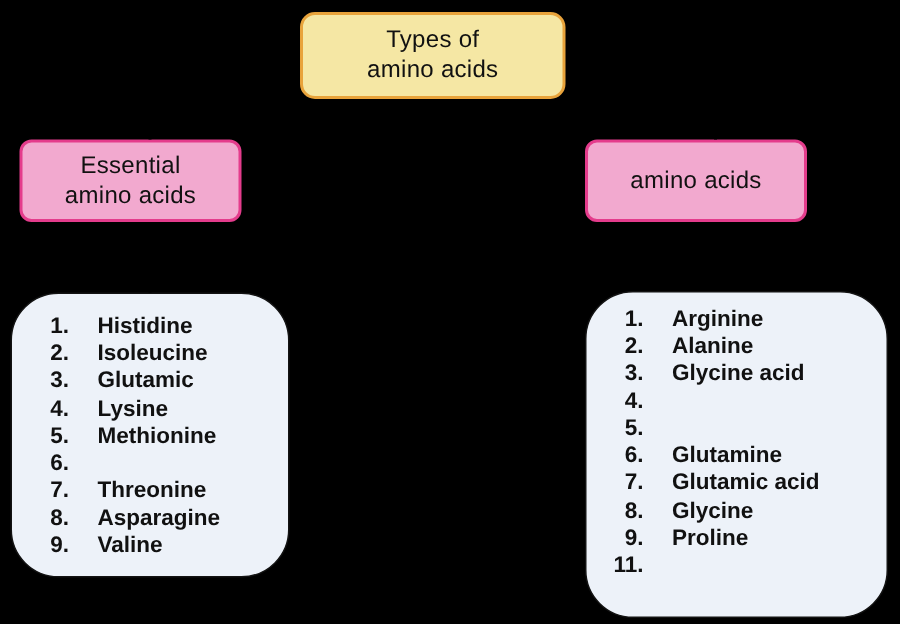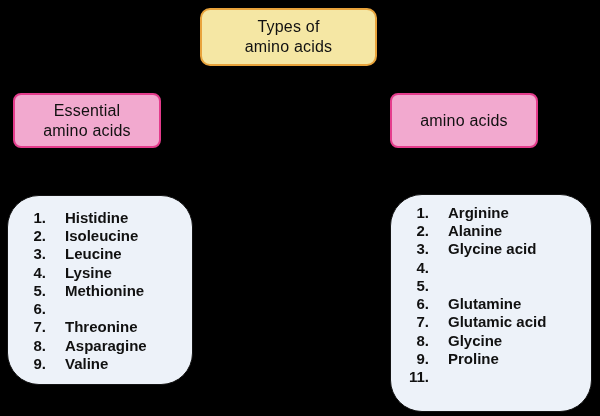--- a/index.html
+++ b/index.html
@@ -124,21 +124,21 @@
         <span class="list-name">Histidine</span>
       </div>
 
       <div class="list-row">
         <span class="list-num">2.</span>
         <span class="list-name">Isoleucine</span>
       </div>
 
       <div class="list-row">
         <span class="list-num">3.</span>
-        <span class="list-name">Leucine</span>
+        <span class="list-name">Glutamic</span>
       </div>
 
       <div class="list-row">
         <span class="list-num">4.</span>
         <span class="list-name">Lysine</span>
       </div>
 
       <div class="list-row">
         <span class="list-num">5.</span>
         <span class="list-name">Methionine</span>

